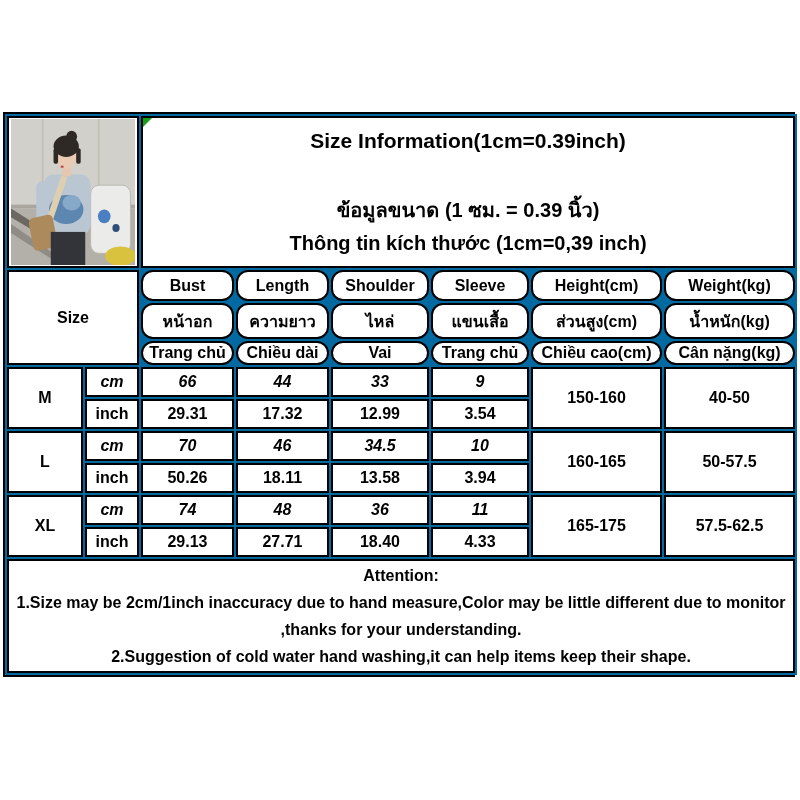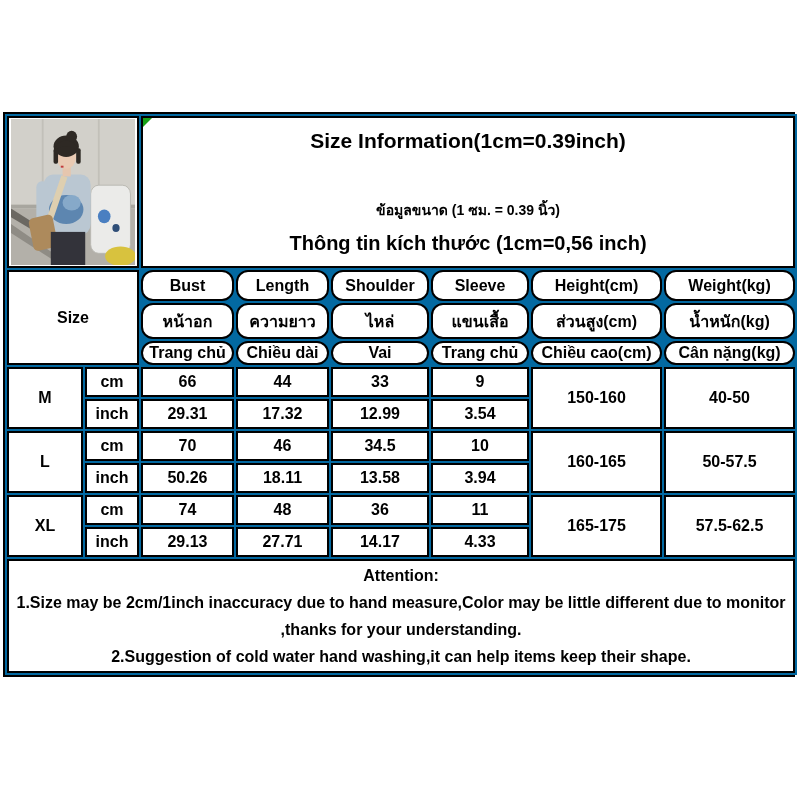--- a/index.html
+++ b/index.html
@@ -2,27 +2,27 @@
 <html><head>
 <meta charset="utf-8">
 <style>
   html,body{margin:0;padding:0;background:#ffffff;}
   body{width:800px;height:800px;position:relative;font-family:"Liberation Sans",sans-serif;color:#000;}
   .sheet{position:absolute;left:3px;top:112px;width:792px;border:2px solid #000;background:#fff;box-sizing:border-box;}
   table.size-table{width:100%;border-collapse:separate;border-spacing:2px;table-layout:fixed;background:#0369a1;}
   table.size-table td{border:2px solid #000;box-sizing:border-box;text-align:center;vertical-align:middle;
     font-weight:bold;font-size:16px;background:#fff;padding:1px 2px;overflow:hidden;}
   td.hdr{background:#d9d9d9;border-radius:12px;}
-  td.cmrow{background:#ededed;}
+  td.cmrow{background:#ededed;font-style:italic;}
   td.size-big{background:#d9d9d9;font-size:30px;}
   td.size-label{background:#d9d9d9;font-size:18px;}
   td.photo-cell{padding:0;background:#cfcdc8;}
   td.title-cell{position:relative;background:#fff;}
   .title-line1{font-size:21px;font-weight:bold;line-height:34px;}
-  .title-line2{font-size:14px;font-weight:bold;line-height:33px;margin-top:36px;}
+  .title-line2{font-size:20px;font-weight:bold;line-height:33px;margin-top:36px;}
   .title-line3{font-size:20px;font-weight:bold;line-height:33px;}
   .err-triangle{position:absolute;left:0;top:0;width:0;height:0;
     border-top:9px solid #17a017;border-right:9px solid transparent;}
   td.attention-cell{text-align:left;vertical-align:top;font-weight:normal;font-size:17.5px;
     padding:3px 7px;height:108px;line-height:27px;}
   .photo-wrap{width:100%;height:146px;position:relative;}
   .photo-wrap svg{display:block;width:100%;height:100%;}
 </style>
 </head>
 <body>
@@ -72,21 +72,21 @@
             <rect x="72" y="30" width="5" height="16" rx="2" fill="#2e2924"></rect>
             <rect x="55" y="48" width="3" height="2" fill="#c23b3b"></rect>
             <rect x="44" y="116" width="38" height="34" fill="#33333a"></rect>
           </svg>
         </div>
       </td>
       <td class="title-cell" colspan="6">
         <div class="err-triangle"></div>
         <div class="title-line1">Size Information(1cm=0.39inch)</div>
         <div class="title-line2">ข้อมูลขนาด (1 ซม. = 0.39 นิ้ว)</div>
-        <div class="title-line3">Thông tin kích thước (1cm=0,56 inch)</div>
+        <div class="title-line3">Thông tin kích thước (1cm=0,39 inch)</div>
       </td>
     </tr>
 
     <tr style="height:31px;">
       <td class="size-big" colspan="2" rowspan="3">Size</td>
       <td class="hdr">Bust</td>
       <td class="hdr">Length</td>
       <td class="hdr">Shoulder</td>
       <td class="hdr">Sleeve</td>
       <td class="hdr">Height(cm)</td>
@@ -154,21 +154,21 @@
       <td class="cmrow">48</td>
       <td class="cmrow">36</td>
       <td class="cmrow">11</td>
       <td rowspan="2">165-175</td>
       <td rowspan="2">57.5-62.5</td>
     </tr>
     <tr style="height:30px;">
       <td>inch</td>
       <td>29.13</td>
       <td>27.71</td>
-      <td>14.17</td>
+      <td>18.40</td>
       <td>4.33</td>
     </tr>
 
     <tr>
       <td class="attention-cell" colspan="8">
         <div>Attention:</div>
         <div>1.Size may be 2cm/1inch inaccuracy due to hand measure,Color may be little different due to monitor</div>
         <div>,thanks for your understanding.</div>
         <div>2.Suggestion of cold water hand washing,it can help items keep their shape.</div>
       </td>

